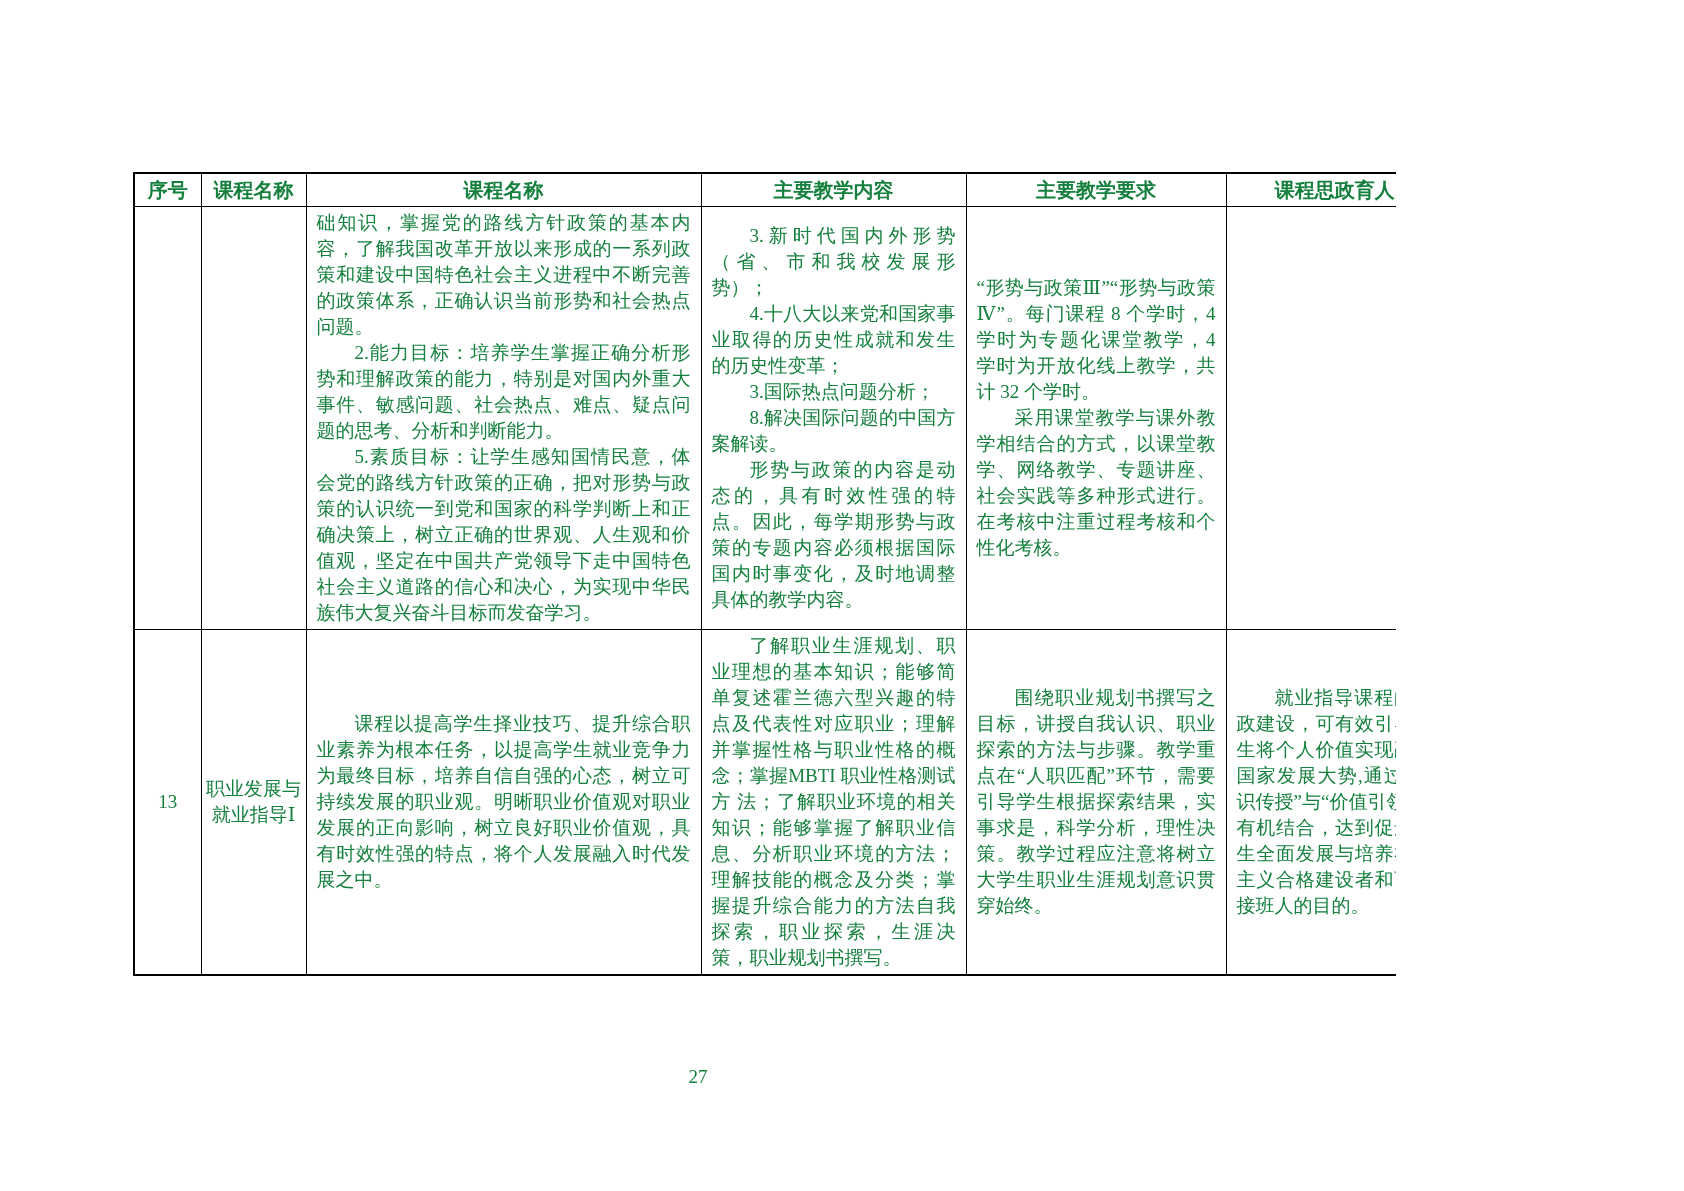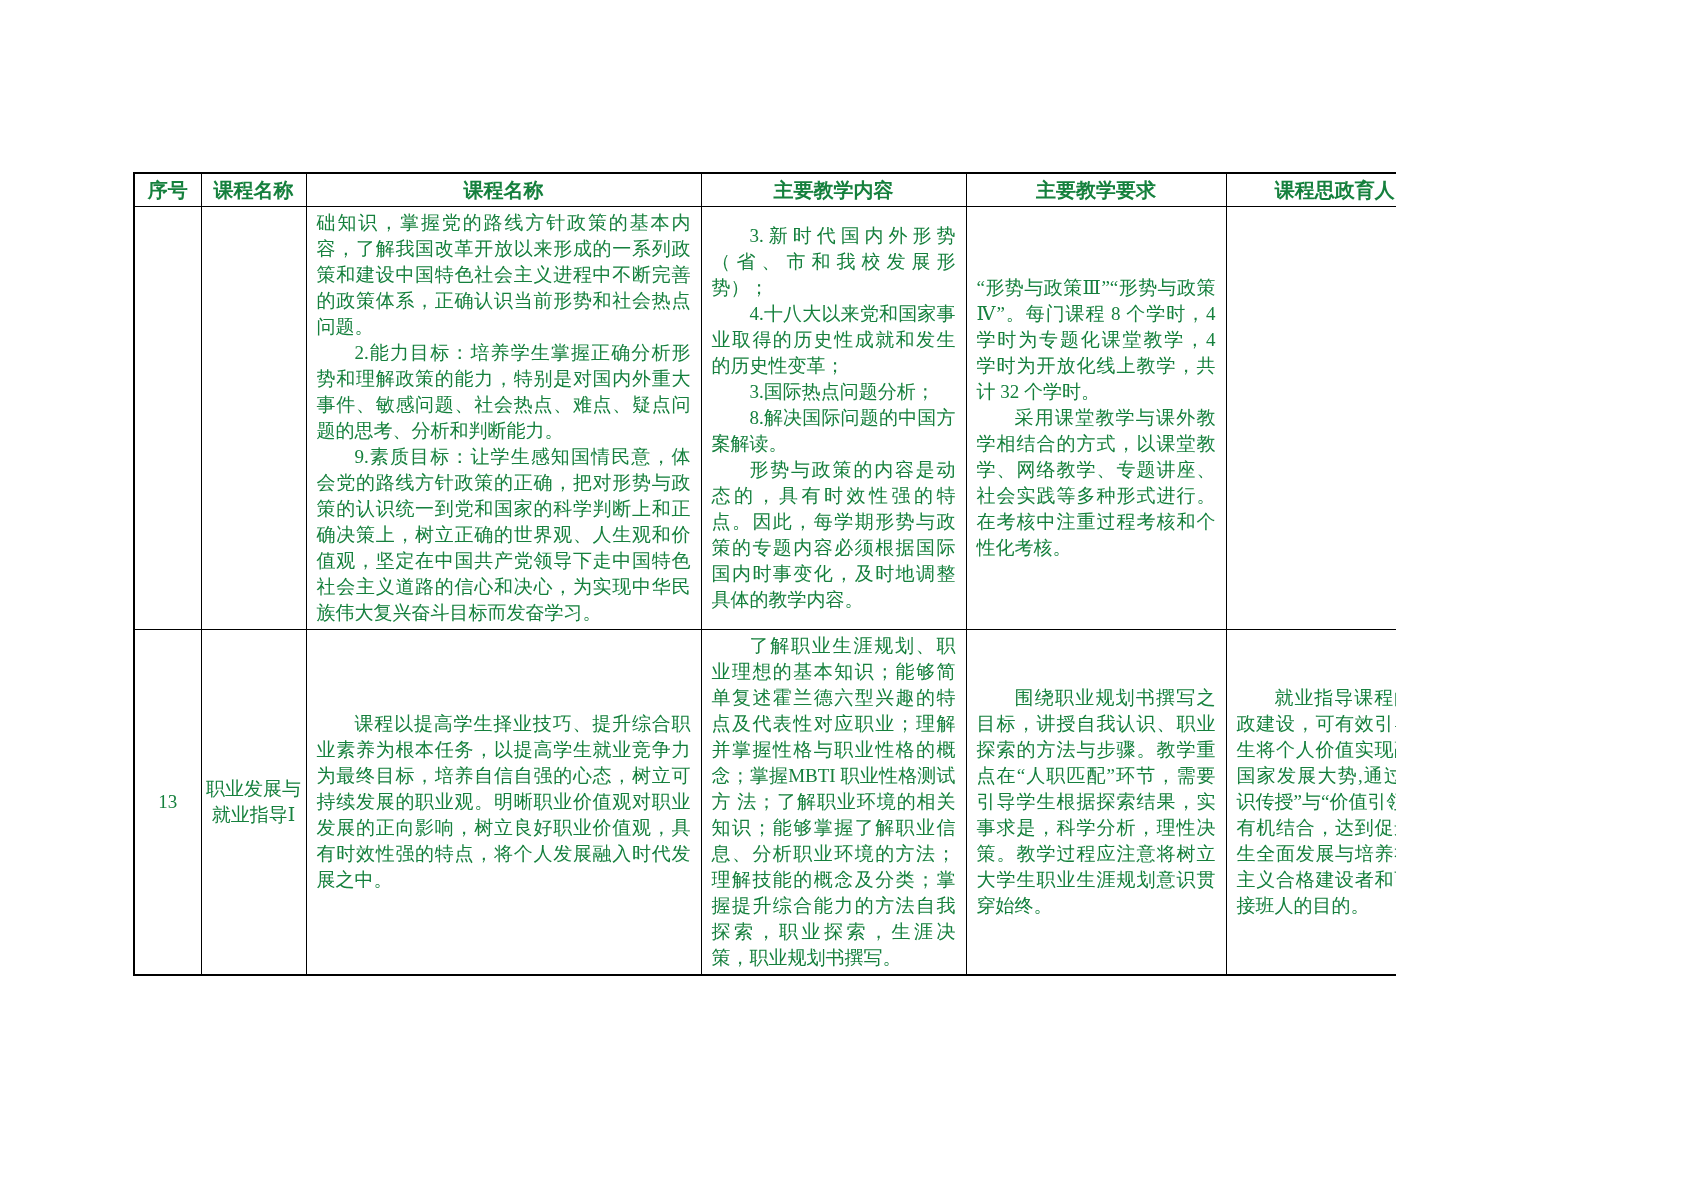--- a/index.html
+++ b/index.html
@@ -74,21 +74,21 @@
         <th>课程思政育人</th>
       </tr>
     </thead>
     <tbody>
       <tr>
         <td class="center"></td>
         <td class="center"></td>
         <td>
           <p>础知识，掌握党的路线方针政策的基本内容，了解我国改革开放以来形成的一系列政策和建设中国特色社会主义进程中不断完善的政策体系，正确认识当前形势和社会热点问题。</p>
           <p class="indent">2.能力目标：培养学生掌握正确分析形势和理解政策的能力，特别是对国内外重大事件、敏感问题、社会热点、难点、疑点问题的思考、分析和判断能力。</p>
-          <p class="indent">9.素质目标：让学生感知国情民意，体会党的路线方针政策的正确，把对形势与政策的认识统一到党和国家的科学判断上和正确决策上，树立正确的世界观、人生观和价值观，坚定在中国共产党领导下走中国特色社会主义道路的信心和决心，为实现中华民族伟大复兴奋斗目标而发奋学习。</p>
+          <p class="indent">5.素质目标：让学生感知国情民意，体会党的路线方针政策的正确，把对形势与政策的认识统一到党和国家的科学判断上和正确决策上，树立正确的世界观、人生观和价值观，坚定在中国共产党领导下走中国特色社会主义道路的信心和决心，为实现中华民族伟大复兴奋斗目标而发奋学习。</p>
         </td>
         <td>
           <p class="indent">3.新时代国内外形势（省、市和我校发展形势）；</p>
           <p class="indent">4.十八大以来党和国家事业取得的历史性成就和发生的历史性变革；</p>
           <p class="indent">3.国际热点问题分析；</p>
           <p class="indent">8.解决国际问题的中国方案解读。</p>
           <p class="indent">形势与政策的内容是动态的，具有时效性强的特点。因此，每学期形势与政策的专题内容必须根据国际国内时事变化，及时地调整具体的教学内容。</p>
         </td>
         <td>
           <p>“形势与政策Ⅲ”“形势与政策Ⅳ”。每门课程 8 个学时，4 学时为专题化课堂教学，4 学时为开放化线上教学，共计 32 个学时。</p>
@@ -110,14 +110,15 @@
         <td>
           <p class="indent">围绕职业规划书撰写之目标，讲授自我认识、职业探索的方法与步骤。教学重点在“人职匹配”环节，需要引导学生根据探索结果，实事求是，科学分析，理性决策。教学过程应注意将树立大学生职业生涯规划意识贯穿始终。</p>
         </td>
         <td>
           <p class="indent">就业指导课程的思政建设，可有效引导学生将个人价值实现融入国家发展大势,通过“知识传授”与“价值引领”的有机结合，达到促进学生全面发展与培养社会主义合格建设者和可靠接班人的目的。</p>
         </td>
       </tr>
     </tbody>
   </table>
 
+  <div class="pageno">27</div>
 
 </div>
 
 </body></html>

